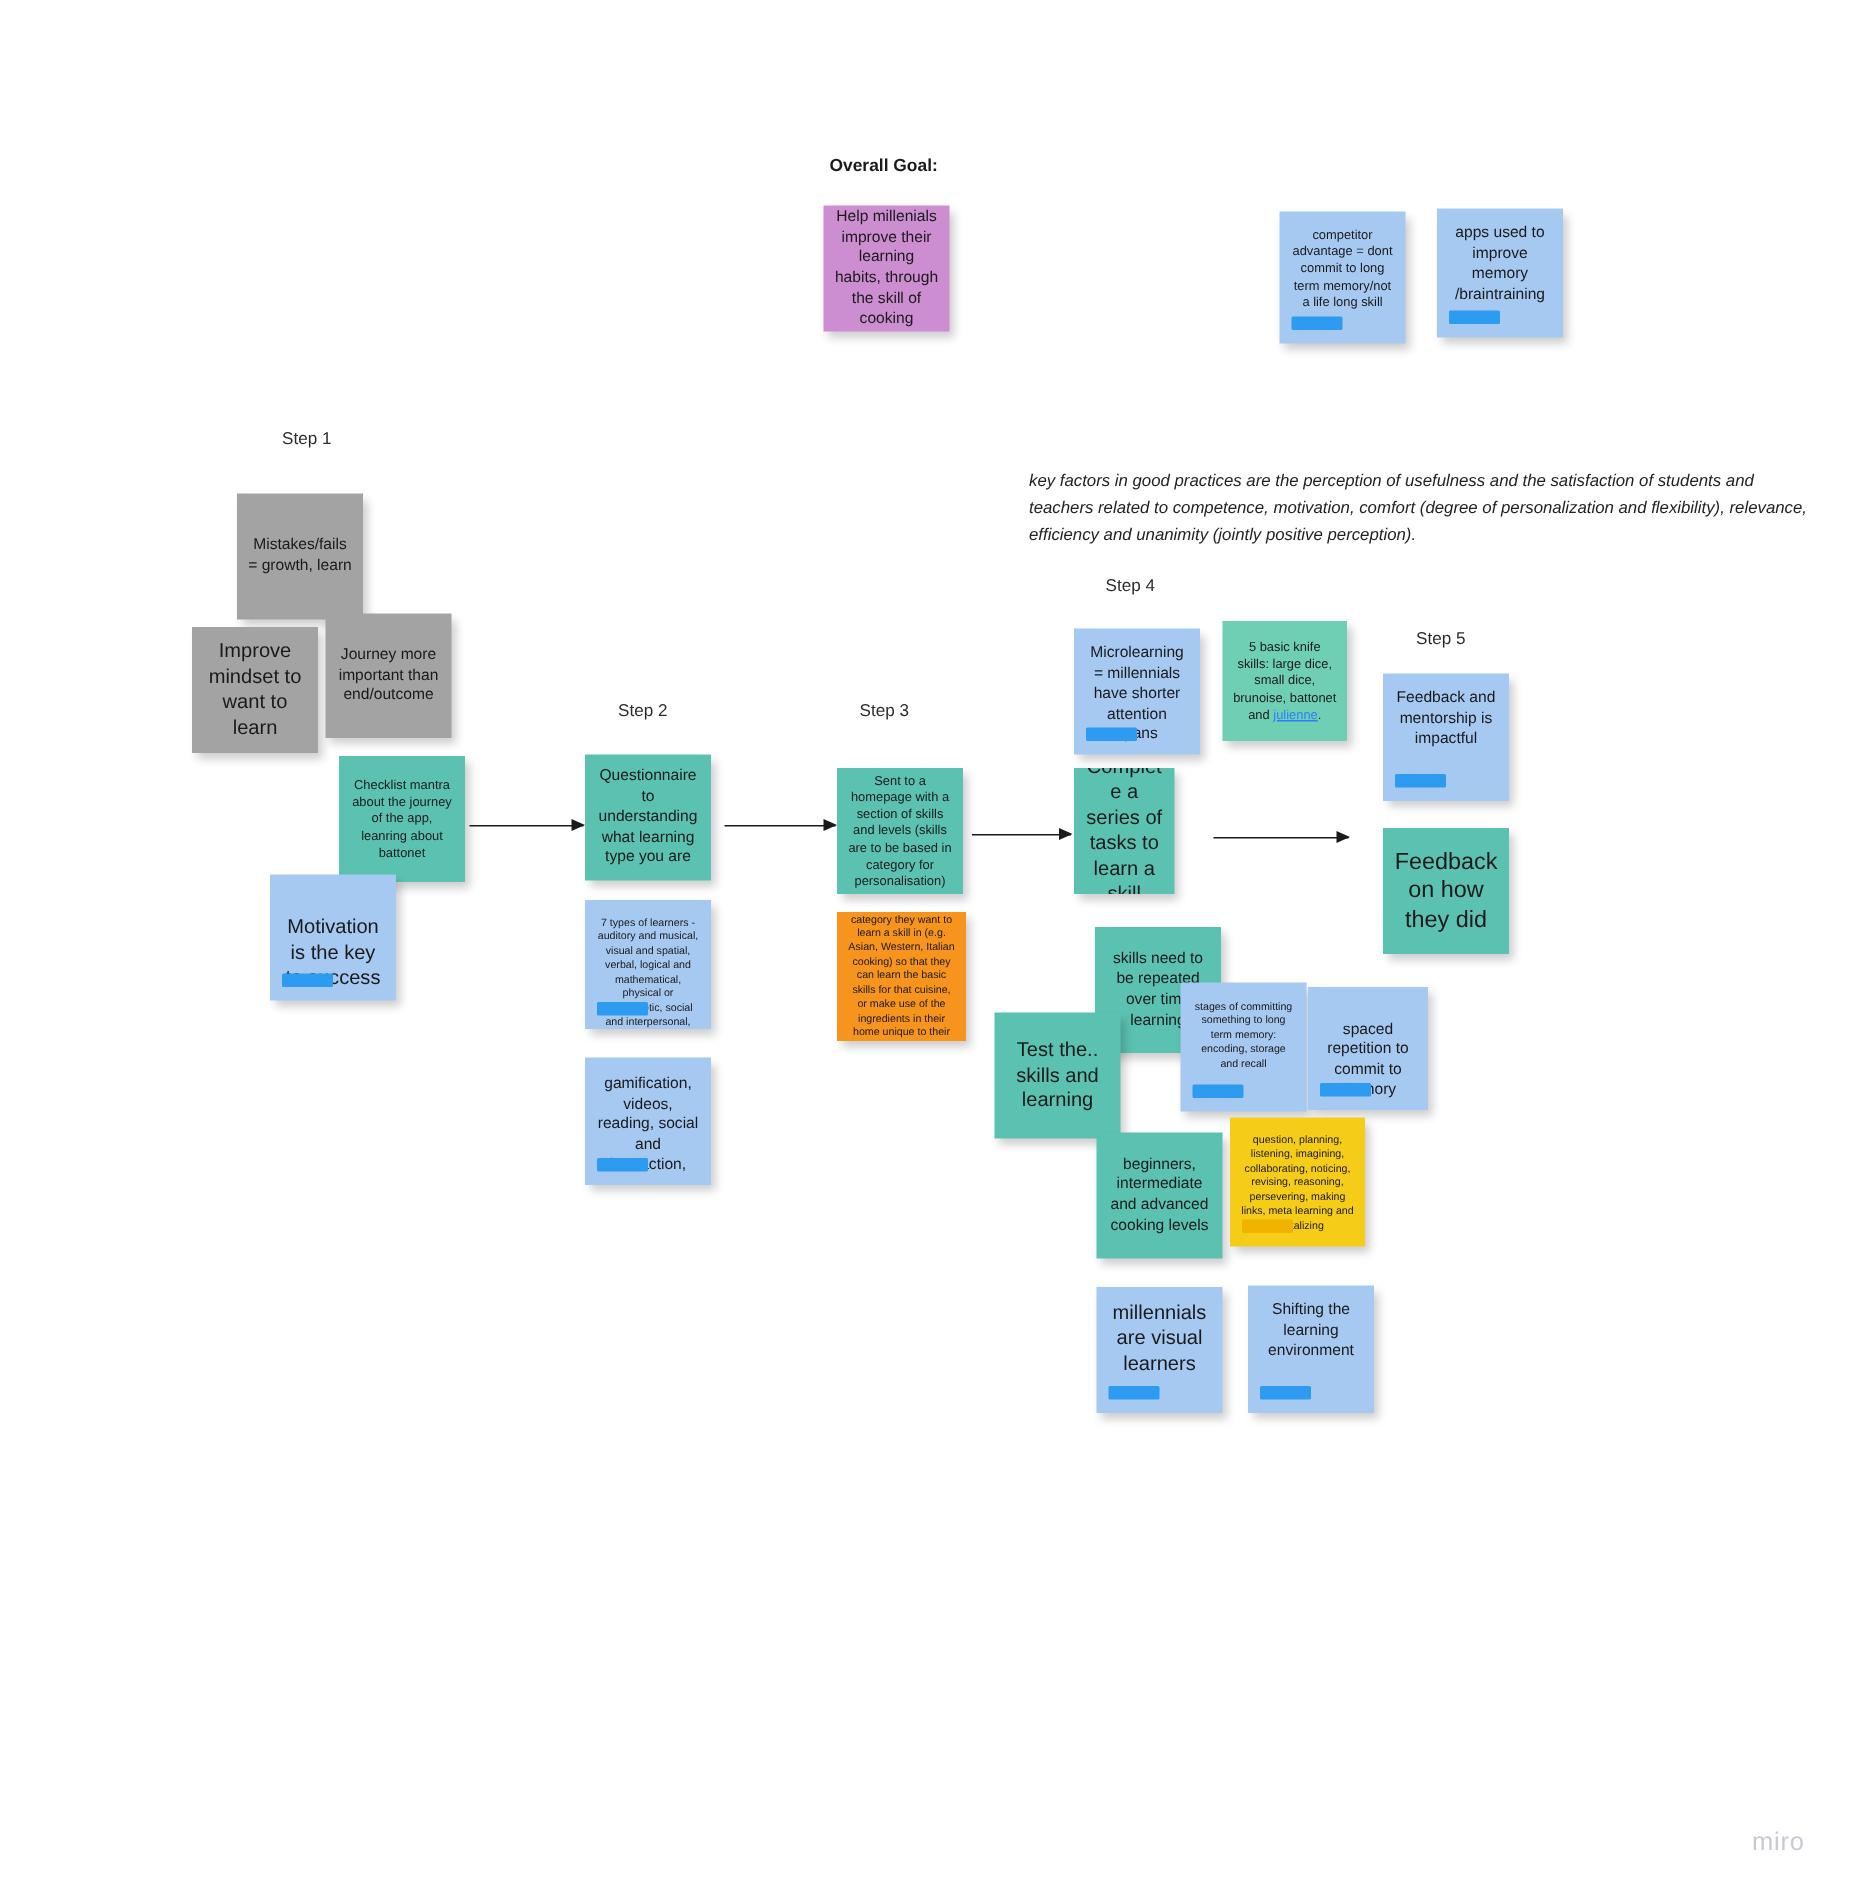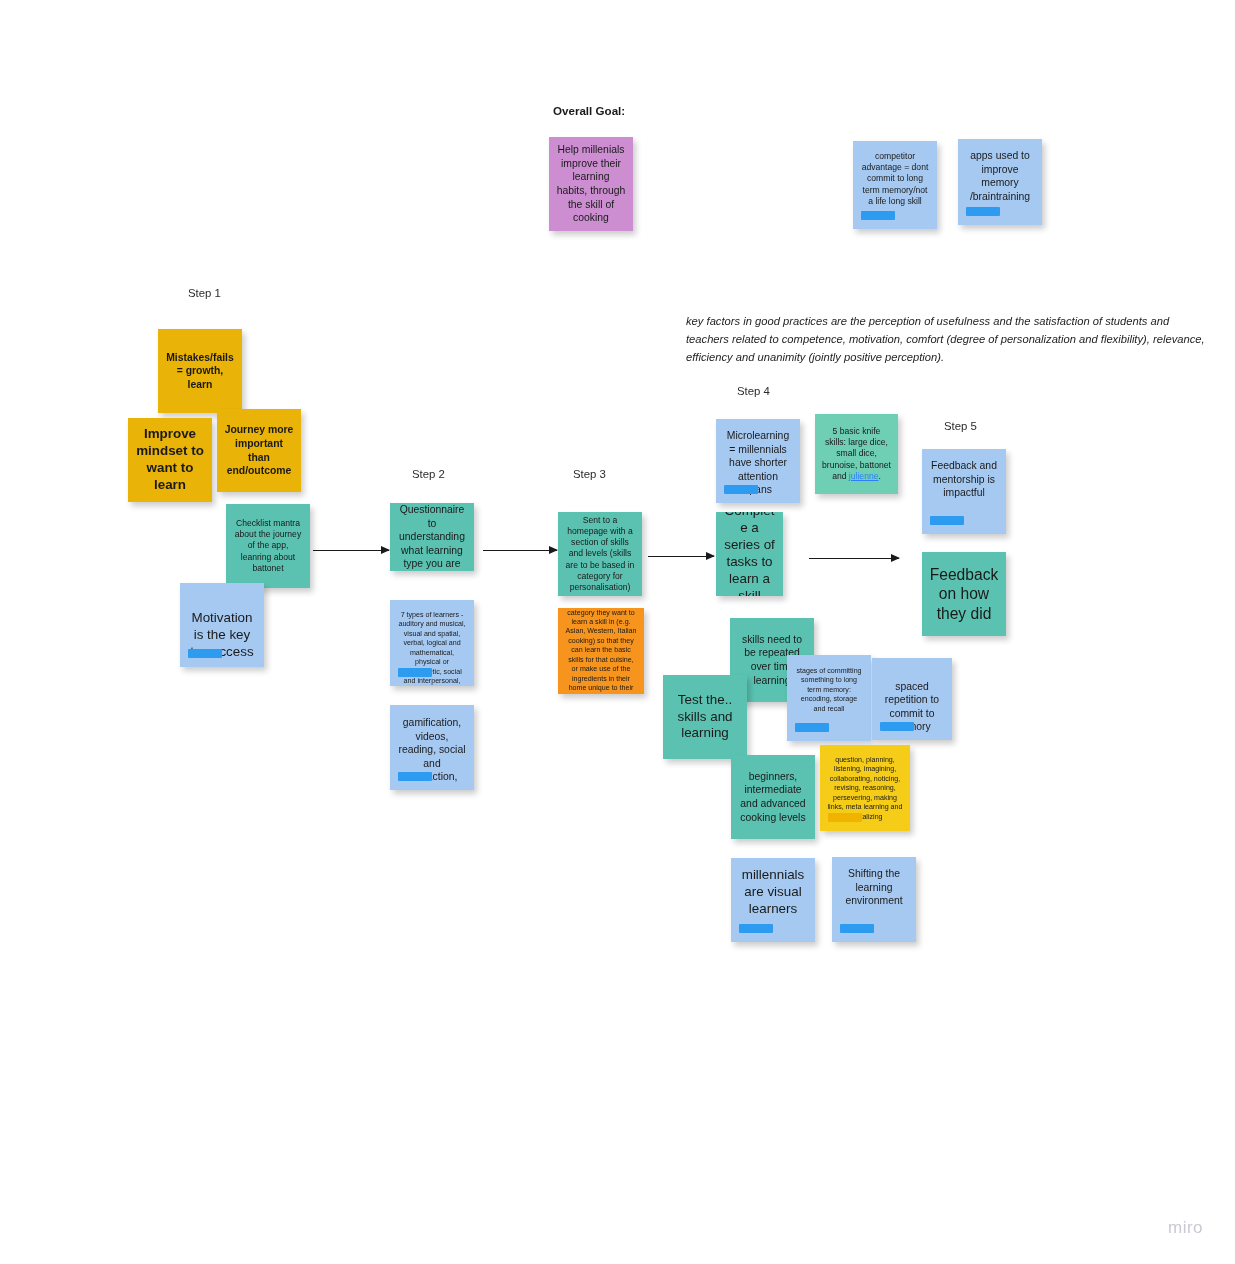--- a/index.html
+++ b/index.html
@@ -35,21 +35,21 @@
     line-height: 1.22;
     word-wrap: break-word;
     overflow: hidden;
   }
   .note .note-text {
     width: 100%;
     display: block;
   }
 
   
-  .c-yellow   { background: #eab308; font-weight: bold; }
+  .c-yellow   { background: #a3a3a3; }
   .c-purple   { background: #cc8ed1; }
   .c-teal     { background: #5bc2b1; }
   .c-mint     { background: #6ecfb4; }
   .c-blue     { background: #a6c9f2; }
   .c-orange   { background: #f7941e; }
   .c-gold     { background: #f5cd19; }
 
   
   .tag {
     position: absolute;
@@ -125,21 +125,21 @@
     letter-spacing: 0.5px;
   }
 </style>
 </head>
 <body>
 
 <div id="board">
 
   <div class="goal-heading" style="left:553px; top:104px;">Overall Goal:</div>
 
-  <div class="note c-purple t-md" style="left:549px; top:137px; width:84px; height:94px;">
+  <div class="note c-purple t-md" style="left:549px; top:137px; width:84px; height:84px;">
     <span class="note-text">Help millenials improve their learning habits, through the skill of cooking</span>
   </div>
 
   <div class="note c-blue t-sm" style="left:853px; top:141px; width:84px; height:88px; justify-content:flex-start; padding-top:10px;">
     <span class="note-text">competitor advantage = dont commit to long term memory/not a life long skill</span>
     <span class="tag"></span>
   </div>
 
   <div class="note c-blue t-md" style="left:958px; top:139px; width:84px; height:86px; justify-content:flex-start; padding-top:10px;">
     <span class="note-text">apps used to improve memory /braintraining</span>
@@ -173,21 +173,21 @@
   <div class="note c-blue t-lg" style="left:180px; top:583px; width:84px; height:84px; justify-content:flex-end; padding-top:9px;">
     <span class="note-text">Motivation is the key to success</span>
     <span class="tag"></span>
   </div>
 
   <div class="arrow" style="left:313px; top:550px; width:76px; height:1px;">
     <span class="arrow-line" style="width:76px;"></span>
     <span class="arrow-head"></span>
   </div>
 
-  <div class="note c-teal t-md" style="left:390px; top:503px; width:84px; height:68px;">
+  <div class="note c-teal t-md" style="left:390px; top:503px; width:84px; height:84px;">
     <span class="note-text">Questionnaire to understanding what learning type you are</span>
   </div>
 
   <div class="note c-blue t-xs" style="left:390px; top:600px; width:84px; height:86px; justify-content:flex-start; padding-top:11px;">
     <span class="note-text">7 types of learners - auditory and musical, visual and spatial, verbal, logical and mathematical, physical or kinaesthetic, social and interpersonal, solitary and interpersonal</span>
     <span class="tag"></span>
   </div>
 
   <div class="note c-blue t-md" style="left:390px; top:705px; width:84px; height:85px; justify-content:flex-start; padding-top:11px;">
     <span class="note-text">gamification, videos, reading, social and interaction,</span>

